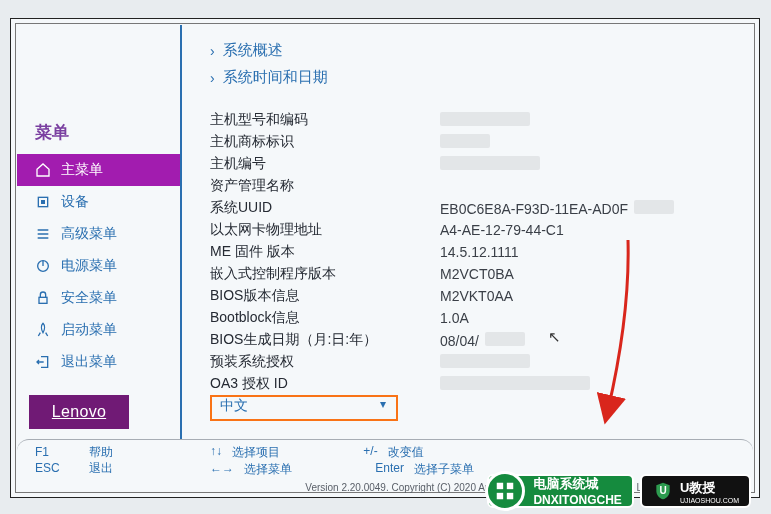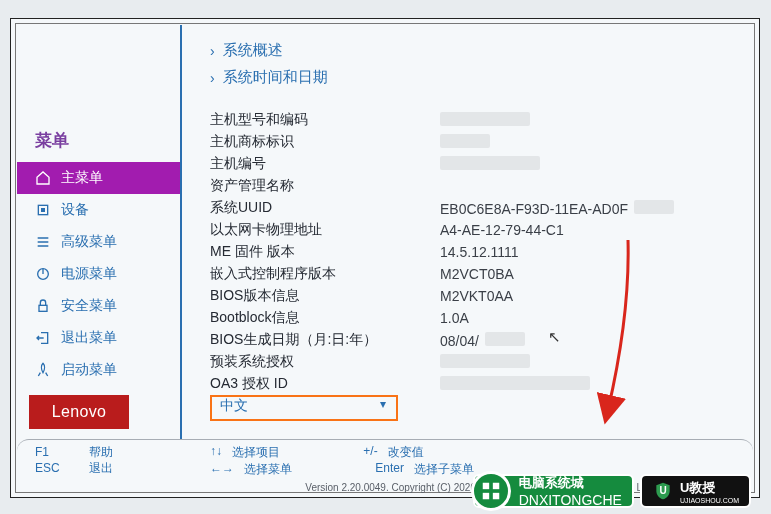--- a/index.html
+++ b/index.html
@@ -37,21 +37,20 @@
     grid-column: 1; grid-row: 1;
     border-right: 2px solid #2a6fb0;
     padding-top: 90px;
     position: relative;
   }
   .sidebar .menu-title {
     color: #7a3fa0;
     font-size: 17px;
     font-weight: 600;
     padding: 6px 0 10px 18px;
-    margin-top: 8px;
   }
   .menu-item {
     display: flex;
     align-items: center;
     gap: 10px;
     padding: 7px 10px 7px 18px;
     font-size: 14px;
     color: #2a6fb0;
     cursor: pointer;
   }
@@ -60,26 +59,27 @@
     color: #fff;
   }
   .menu-item .icon {
     width: 16px; height: 16px; display:flex; align-items:center; justify-content:center;
     color: inherit;
   }
   .logo-box {
     position: absolute;
     left: 12px; bottom: 10px;
     width: 100px; height: 34px;
-    background: #b91c1c;
+    background: #701a75;
     color: #fff;
     display: flex; align-items: center; justify-content: center;
     font-size: 16px;
     font-weight: 400;
     letter-spacing: 0.3px;
+    text-decoration: underline;
   }
   .content {
     grid-column: 2; grid-row: 1;
     padding: 12px 20px 10px 28px;
     overflow: hidden;
     position: relative;
   }
   .content-row {
     display: grid;
     grid-template-columns: 230px 1fr;
@@ -240,33 +240,33 @@
               <svg width="16" height="16" viewBox="0 0 24 24">
                 <rect x="6" y="11" width="12" height="9" fill="none" stroke="currentColor" stroke-width="2"></rect>
                 <path d="M8 11 V7 a4 4 0 0 1 8 0 V11" fill="none" stroke="currentColor" stroke-width="2"></path>
               </svg>
             </span>
             <span>安全菜单</span>
           </div>
           <div class="menu-item">
             <span class="icon">
               <svg width="16" height="16" viewBox="0 0 24 24">
-                <path d="M9 4h10v16H9M13 12H3M6 9l-3 3 3 3" fill="none" stroke="currentColor" stroke-width="2"></path>
-              </svg>
-            </span>
-            <span>退出菜单</span>
-          </div>
-          <div class="menu-item">
-            <span class="icon">
-              <svg width="16" height="16" viewBox="0 0 24 24">
                 <path d="M12 2c3 3 3 9 0 14-3-5-3-11 0-14z" fill="none" stroke="currentColor" stroke-width="2"></path>
                 <path d="M8 16l-3 5M16 16l3 5" stroke="currentColor" stroke-width="2"></path>
               </svg>
             </span>
             <span>启动菜单</span>
+          </div>
+          <div class="menu-item">
+            <span class="icon">
+              <svg width="16" height="16" viewBox="0 0 24 24">
+                <path d="M9 4h10v16H9M13 12H3M6 9l-3 3 3 3" fill="none" stroke="currentColor" stroke-width="2"></path>
+              </svg>
+            </span>
+            <span>退出菜单</span>
           </div>
         </div>
       <div class="logo-box">Lenovo</div>
     </aside>
 
     <main class="content">
       <div class="link-row">
         <span class="chev">›</span>
         <span>系统概述</span>
       </div>
@@ -393,21 +393,21 @@
     <div class="circ">
       <svg width="22" height="22" viewBox="0 0 24 24">
           <rect x="3" y="3" width="7" height="7" fill="#fff"></rect>
           <rect x="14" y="3" width="7" height="7" fill="#fff"></rect>
           <rect x="3" y="14" width="7" height="7" fill="#fff"></rect>
           <rect x="14" y="14" width="7" height="7" fill="#fff"></rect>
         </svg>
     </div>
     <div>
       <div style="font-size:13px">电脑系统城</div>
-      <div style="font-size:14px;font-weight:400">DNXITONGCHE</div>
+      <div style="font-size:12px;font-weight:700">DNXITONGCHE</div>
     </div>
   </div>
   <div class="wm-badge wm-black">
     <div class="shield">
       <svg width="20" height="20" viewBox="0 0 24 24">
           <path d="M12 2 L20 5 V12 C20 17 16 21 12 22 C8 21 4 17 4 12 V5 Z" fill="#2d9b4f"></path>
           <text x="12" y="16" text-anchor="middle" fill="#fff" font-size="12" font-weight="bold">U</text>
         </svg>
     </div>
     <div>

